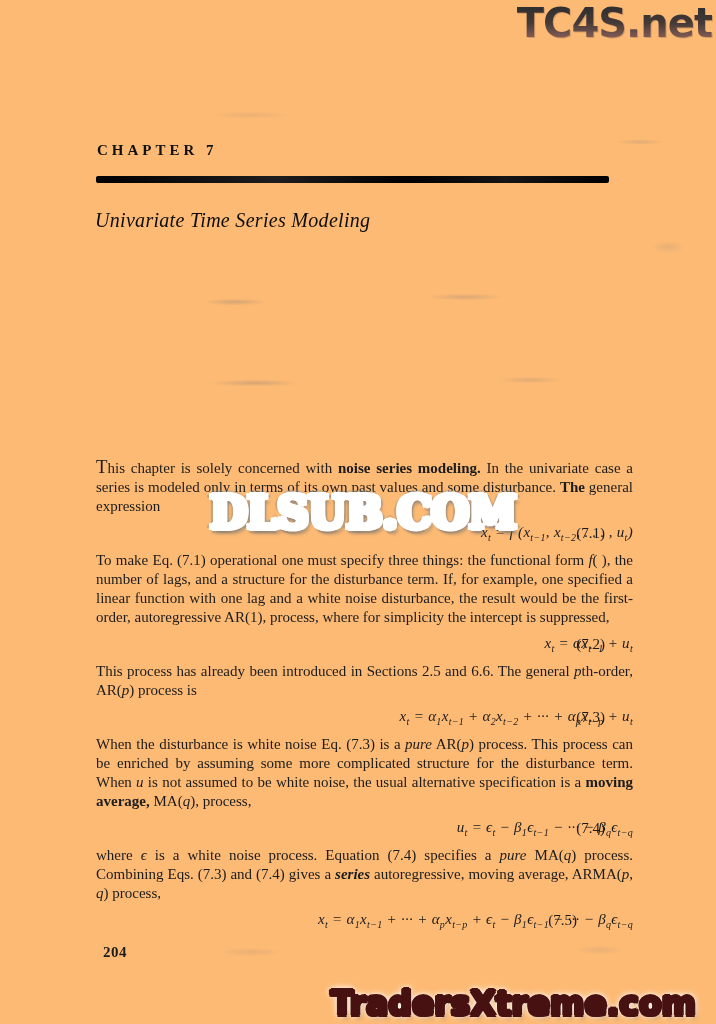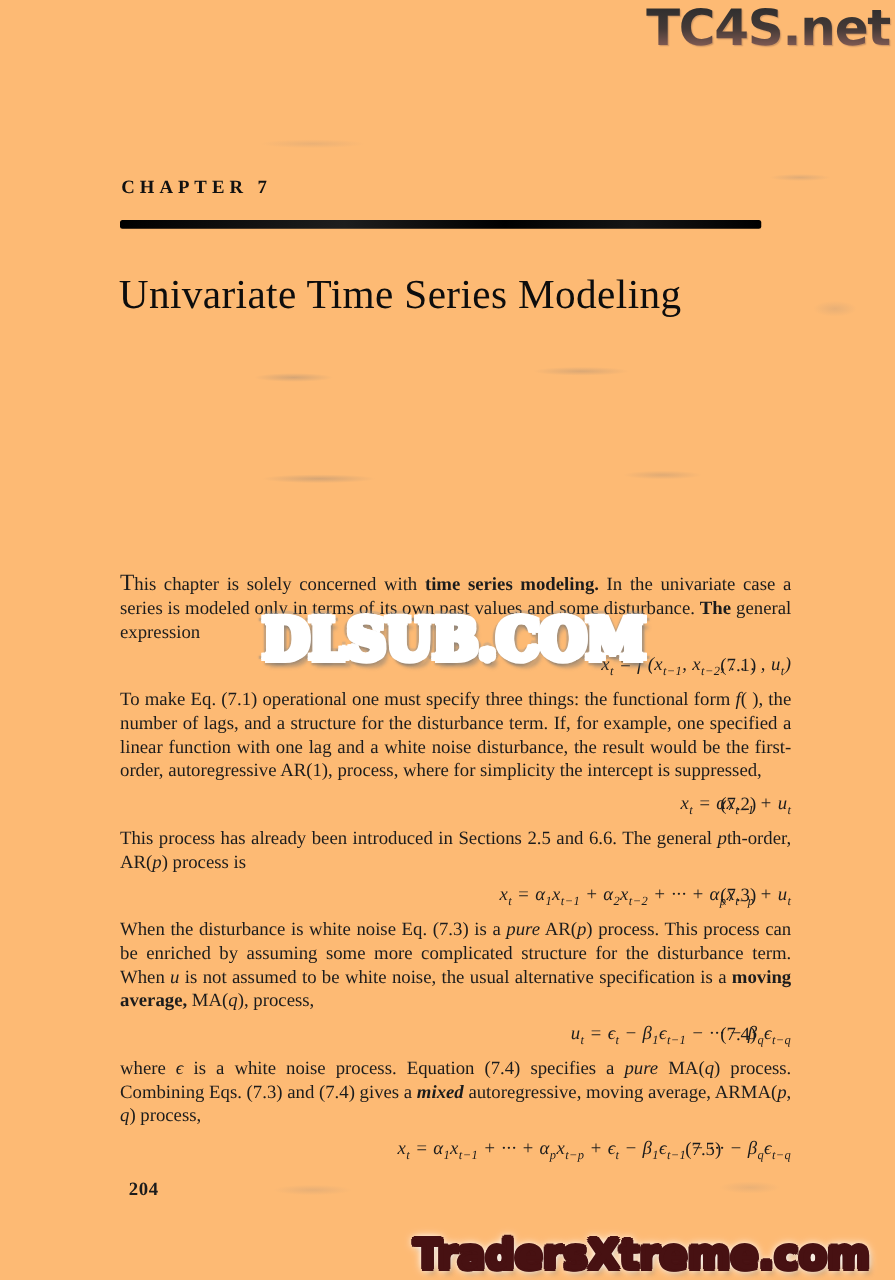--- a/index.html
+++ b/index.html
@@ -25,21 +25,21 @@
     position:absolute;left:97px;top:142px;
     font-size:15px;font-weight:bold;letter-spacing:4px;color:#111;
   }
   .heading-rule{
     position:absolute;left:96px;top:176px;width:513px;height:7px;
     background:linear-gradient(90deg,#000 0%,#1e1e1e 35%,#000 60%,#151515 80%,#000 100%);
     border-radius:2px;
   }
   .title{
     position:absolute;left:95px;top:196px;
-    font-size:33px;font-weight:400;letter-spacing:.3px;color:#0d0d0d;white-space:nowrap;
+    font-size:20px;font-weight:400;letter-spacing:.3px;color:#0d0d0d;white-space:nowrap;font-style:italic;
   }
   .content{
     position:absolute;left:96px;top:457px;width:537px;
     font-size:15px;line-height:19px;
   }
   .para{margin:0;text-align:justify;}
   .para b{font-weight:bold;}
   .lead::first-letter{font-size:1.25em;}
   .eq-row{position:relative;margin:6px 0 8px;text-align:right;line-height:20px;}
   .eq{font-style:italic;letter-spacing:.3px;white-space:nowrap;}
@@ -95,21 +95,21 @@
 <div class="page">
   <div class="noise"></div>
 
   <div class="logo-tc4s">TC4S.net</div>
 
   <div class="chapter-label">CHAPTER 7</div>
   <div class="heading-rule"></div>
   <h1 class="title">Univariate Time Series Modeling</h1>
 
   <div class="content">
-    <p class="para lead">This chapter is solely concerned with <b>time series modeling.</b> In the univariate case a series is modeled only in terms of its own past values and some disturbance. <b>The</b> general expression </p>
+    <p class="para lead">This chapter is solely concerned with <b>noise series modeling.</b> In the univariate case a series is modeled only in terms of its own past values and some disturbance. <b>The</b> general expression </p>
 
     <div class="eq-row">
       <span class="eq">x<sub>t</sub> = f (x<sub>t−1</sub>, x<sub>t−2</sub>, . . . , u<sub>t</sub>)</span>
       <span class="eq-num">(7.1)</span>
     </div>
 
     <p class="para">To make Eq. (7.1) operational one must specify three things: the functional form <i>f</i>( ), the number of lags, and a structure for the disturbance term. If, for example, one specified a linear function with one lag and a white noise disturbance, the result would be the first-order, autoregressive AR(1), process, where for simplicity the intercept is suppressed,</p>
 
     <div class="eq-row">
       <span class="eq">x<sub>t</sub> = αx<sub>t−1</sub> + u<sub>t</sub></span>
@@ -123,21 +123,21 @@
       <span class="eq-num">(7.3)</span>
     </div>
 
     <p class="para">When the disturbance is white noise Eq. (7.3) is a <i>pure</i> AR(<i>p</i>) process. This process can be enriched by assuming some more complicated structure for the disturbance term. When <i>u</i> is not assumed to be white noise, the usual alternative specification is a <b>moving average,</b> MA(<i>q</i>), process,</p>
 
     <div class="eq-row">
       <span class="eq">u<sub>t</sub> = ϵ<sub>t</sub> − β<sub>1</sub>ϵ<sub>t−1</sub> − ··· − β<sub>q</sub>ϵ<sub>t−q</sub></span>
       <span class="eq-num">(7.4)</span>
     </div>
 
-    <p class="para">where <i>ϵ</i> is a white noise process. Equation (7.4) specifies a <i>pure</i> MA(<i>q</i>) process. Combining Eqs. (7.3) and (7.4) gives a <b><i>mixed</i></b> autoregressive, moving average, ARMA(<i>p</i>, <i>q</i>) process,</p>
+    <p class="para">where <i>ϵ</i> is a white noise process. Equation (7.4) specifies a <i>pure</i> MA(<i>q</i>) process. Combining Eqs. (7.3) and (7.4) gives a <b><i>series</i></b> autoregressive, moving average, ARMA(<i>p</i>, <i>q</i>) process,</p>
 
     <div class="eq-row">
       <span class="eq">x<sub>t</sub> = α<sub>1</sub>x<sub>t−1</sub> + ··· + α<sub>p</sub>x<sub>t−p</sub> + ϵ<sub>t</sub> − β<sub>1</sub>ϵ<sub>t−1</sub> − ··· − β<sub>q</sub>ϵ<sub>t−q</sub></span>
       <span class="eq-num shift">(7.5)</span>
     </div>
 
     <div class="page-number">204</div>
   </div>
 
   <div class="dlsub">DLSUB.COM</div>

